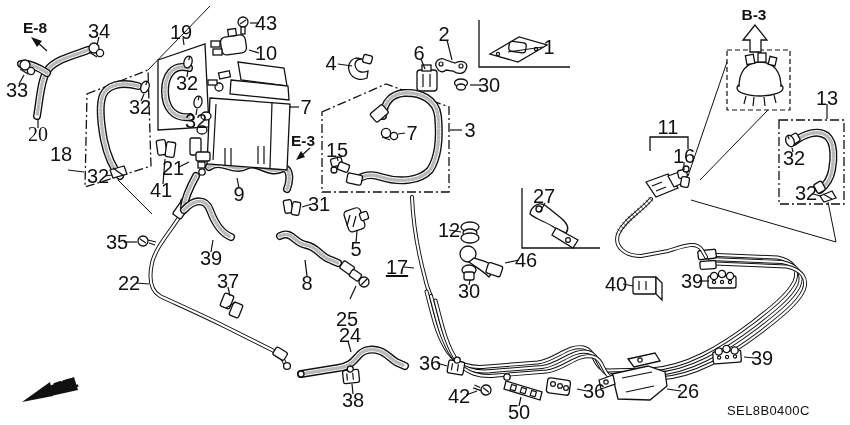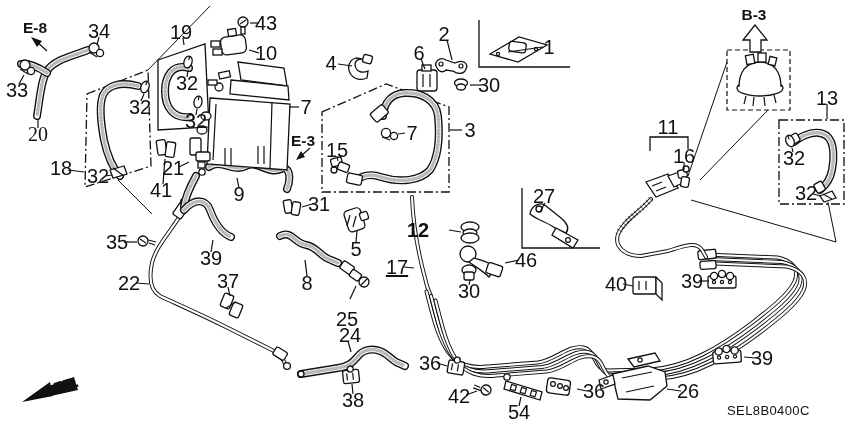--- a/index.html
+++ b/index.html
@@ -475,38 +475,38 @@
       <div class="callout" style="left: 444px; top: 34px;">2</div>
       <div class="callout" style="left: 470px; top: 130px;">3</div>
       <div class="callout" style="left: 331px; top: 63px;">4</div>
       <div class="callout" style="left: 356px; top: 249px;">5</div>
       <div class="callout" style="left: 419px; top: 53px;">6</div>
       <div class="callout" style="left: 306px; top: 107px;">7</div>
       <div class="callout" style="left: 307px; top: 283px;">8</div>
       <div class="callout" style="left: 239px; top: 194px;">9</div>
       <div class="callout" style="left: 266px; top: 53px;">10</div>
       <div class="callout" style="left: 668px; top: 127px;">11</div>
-      <div class="callout" style="left: 418px; top: 230px; font-weight: bold;">12</div>
+      <div class="callout" style="left: 449px; top: 230px;">12</div>
       <div class="callout" style="left: 827px; top: 98px;">13</div>
       <div class="callout" style="left: 412px; top: 133px;">7</div>
       <div class="callout" style="left: 337px; top: 150px;">15</div>
       <div class="callout" style="left: 684px; top: 156px;">16</div>
       <div class="callout" style="left: 397px; top: 267px; text-decoration: underline;">17</div>
-      <div class="callout" style="left: 61px; top: 168px;">18</div>
+      <div class="callout" style="left: 61px; top: 154px;">18</div>
       <div class="callout" style="left: 181px; top: 32px;">19</div>
       <div class="callout" style="left: 38px; top: 134px; font-family: Liberation Serif, serif;">20</div>
       <div class="callout" style="left: 173px; top: 168px;">21</div>
       <div class="callout" style="left: 129px; top: 283px;">22</div>
       <div class="callout" style="left: 211px; top: 258px;">39</div>
       <div class="callout" style="left: 350px; top: 311px; margin-top: 24px;">24</div>
       <div class="callout" style="left: 347px; top: 319px;">25</div>
       <div class="callout" style="left: 688px; top: 391px;">26</div>
       <div class="callout" style="left: 544px; top: 196px;">27</div>
       <div class="callout" style="left: 526px; top: 260px;">46</div>
-      <div class="callout" style="left: 519px; top: 412px;">54</div>
+      <div class="callout" style="left: 519px; top: 412px;">50</div>
       <div class="callout" style="left: 489px; top: 85px;">30</div>
       <div class="callout" style="left: 469px; top: 291px;">30</div>
       <div class="callout" style="left: 319px; top: 204px;">31</div>
       <div class="callout" style="left: 187px; top: 83px;">32</div>
       <div class="callout" style="left: 196px; top: 121px;">32</div>
       <div class="callout" style="left: 140px; top: 107px;">32</div>
       <div class="callout" style="left: 98px; top: 176px;">32</div>
       <div class="callout" style="left: 794px; top: 158px;">32</div>
       <div class="callout" style="left: 806px; top: 193px;">32</div>
       <div class="callout" style="left: 17px; top: 90px;">33</div>

